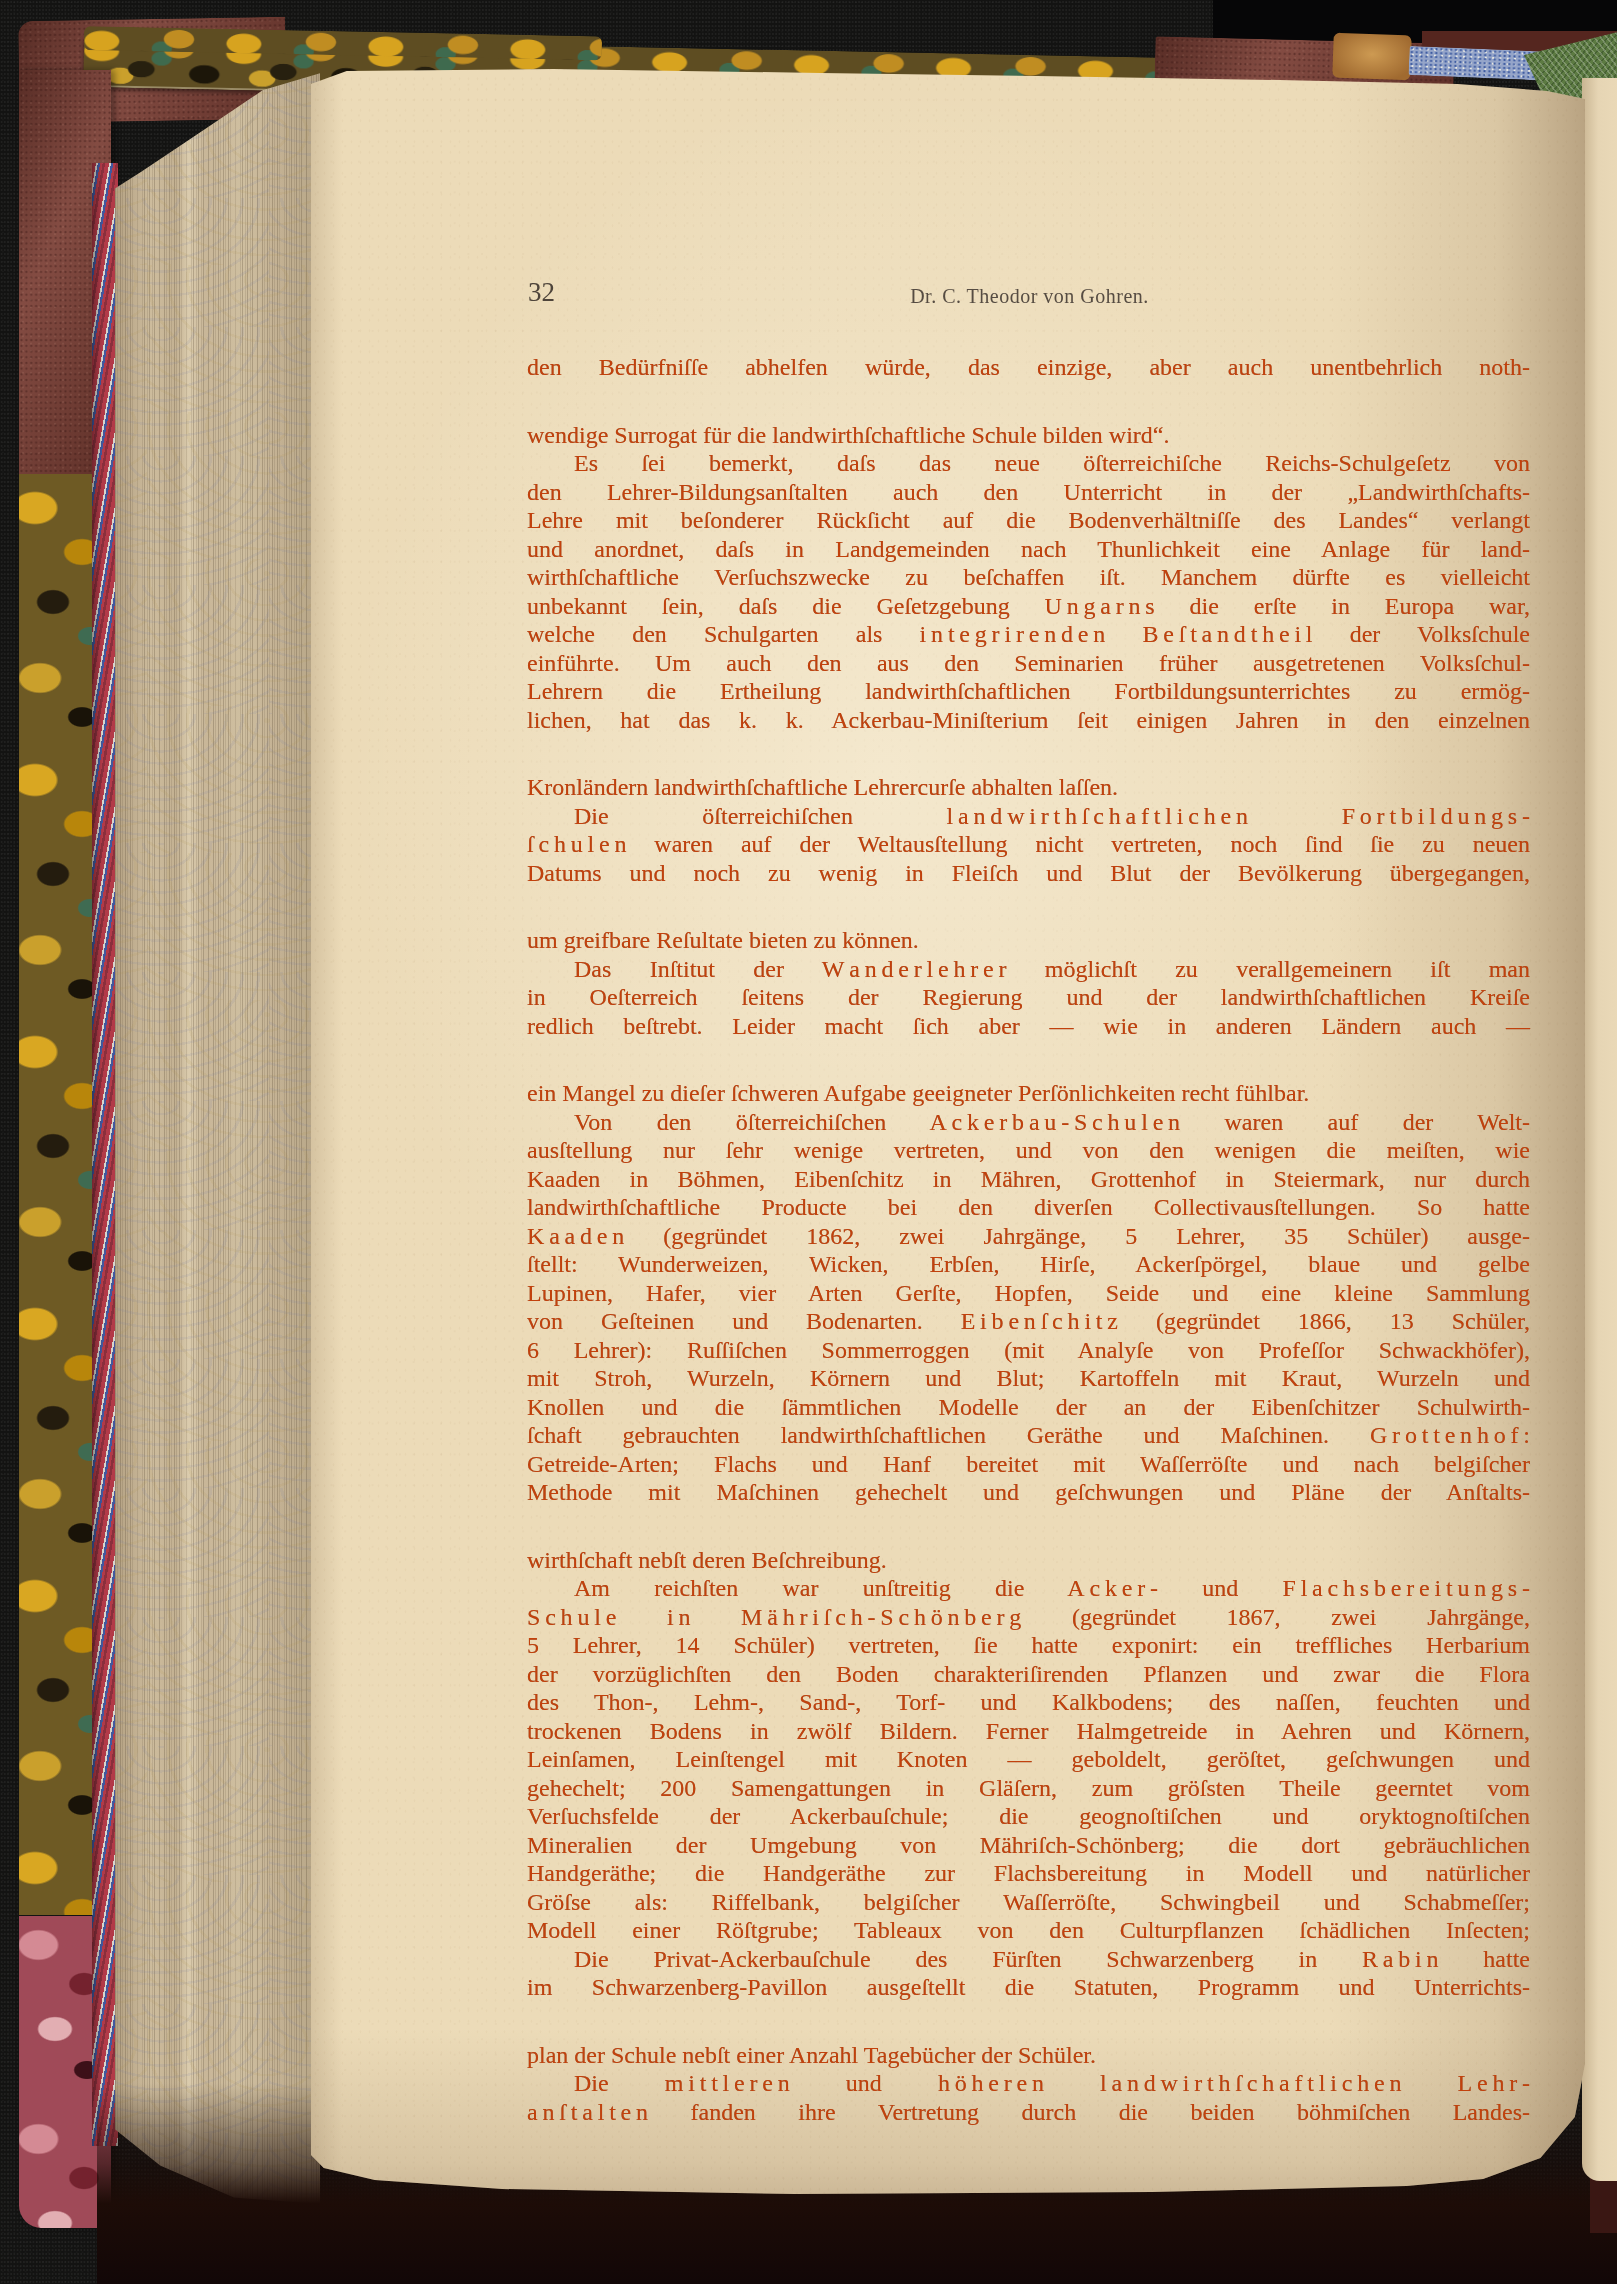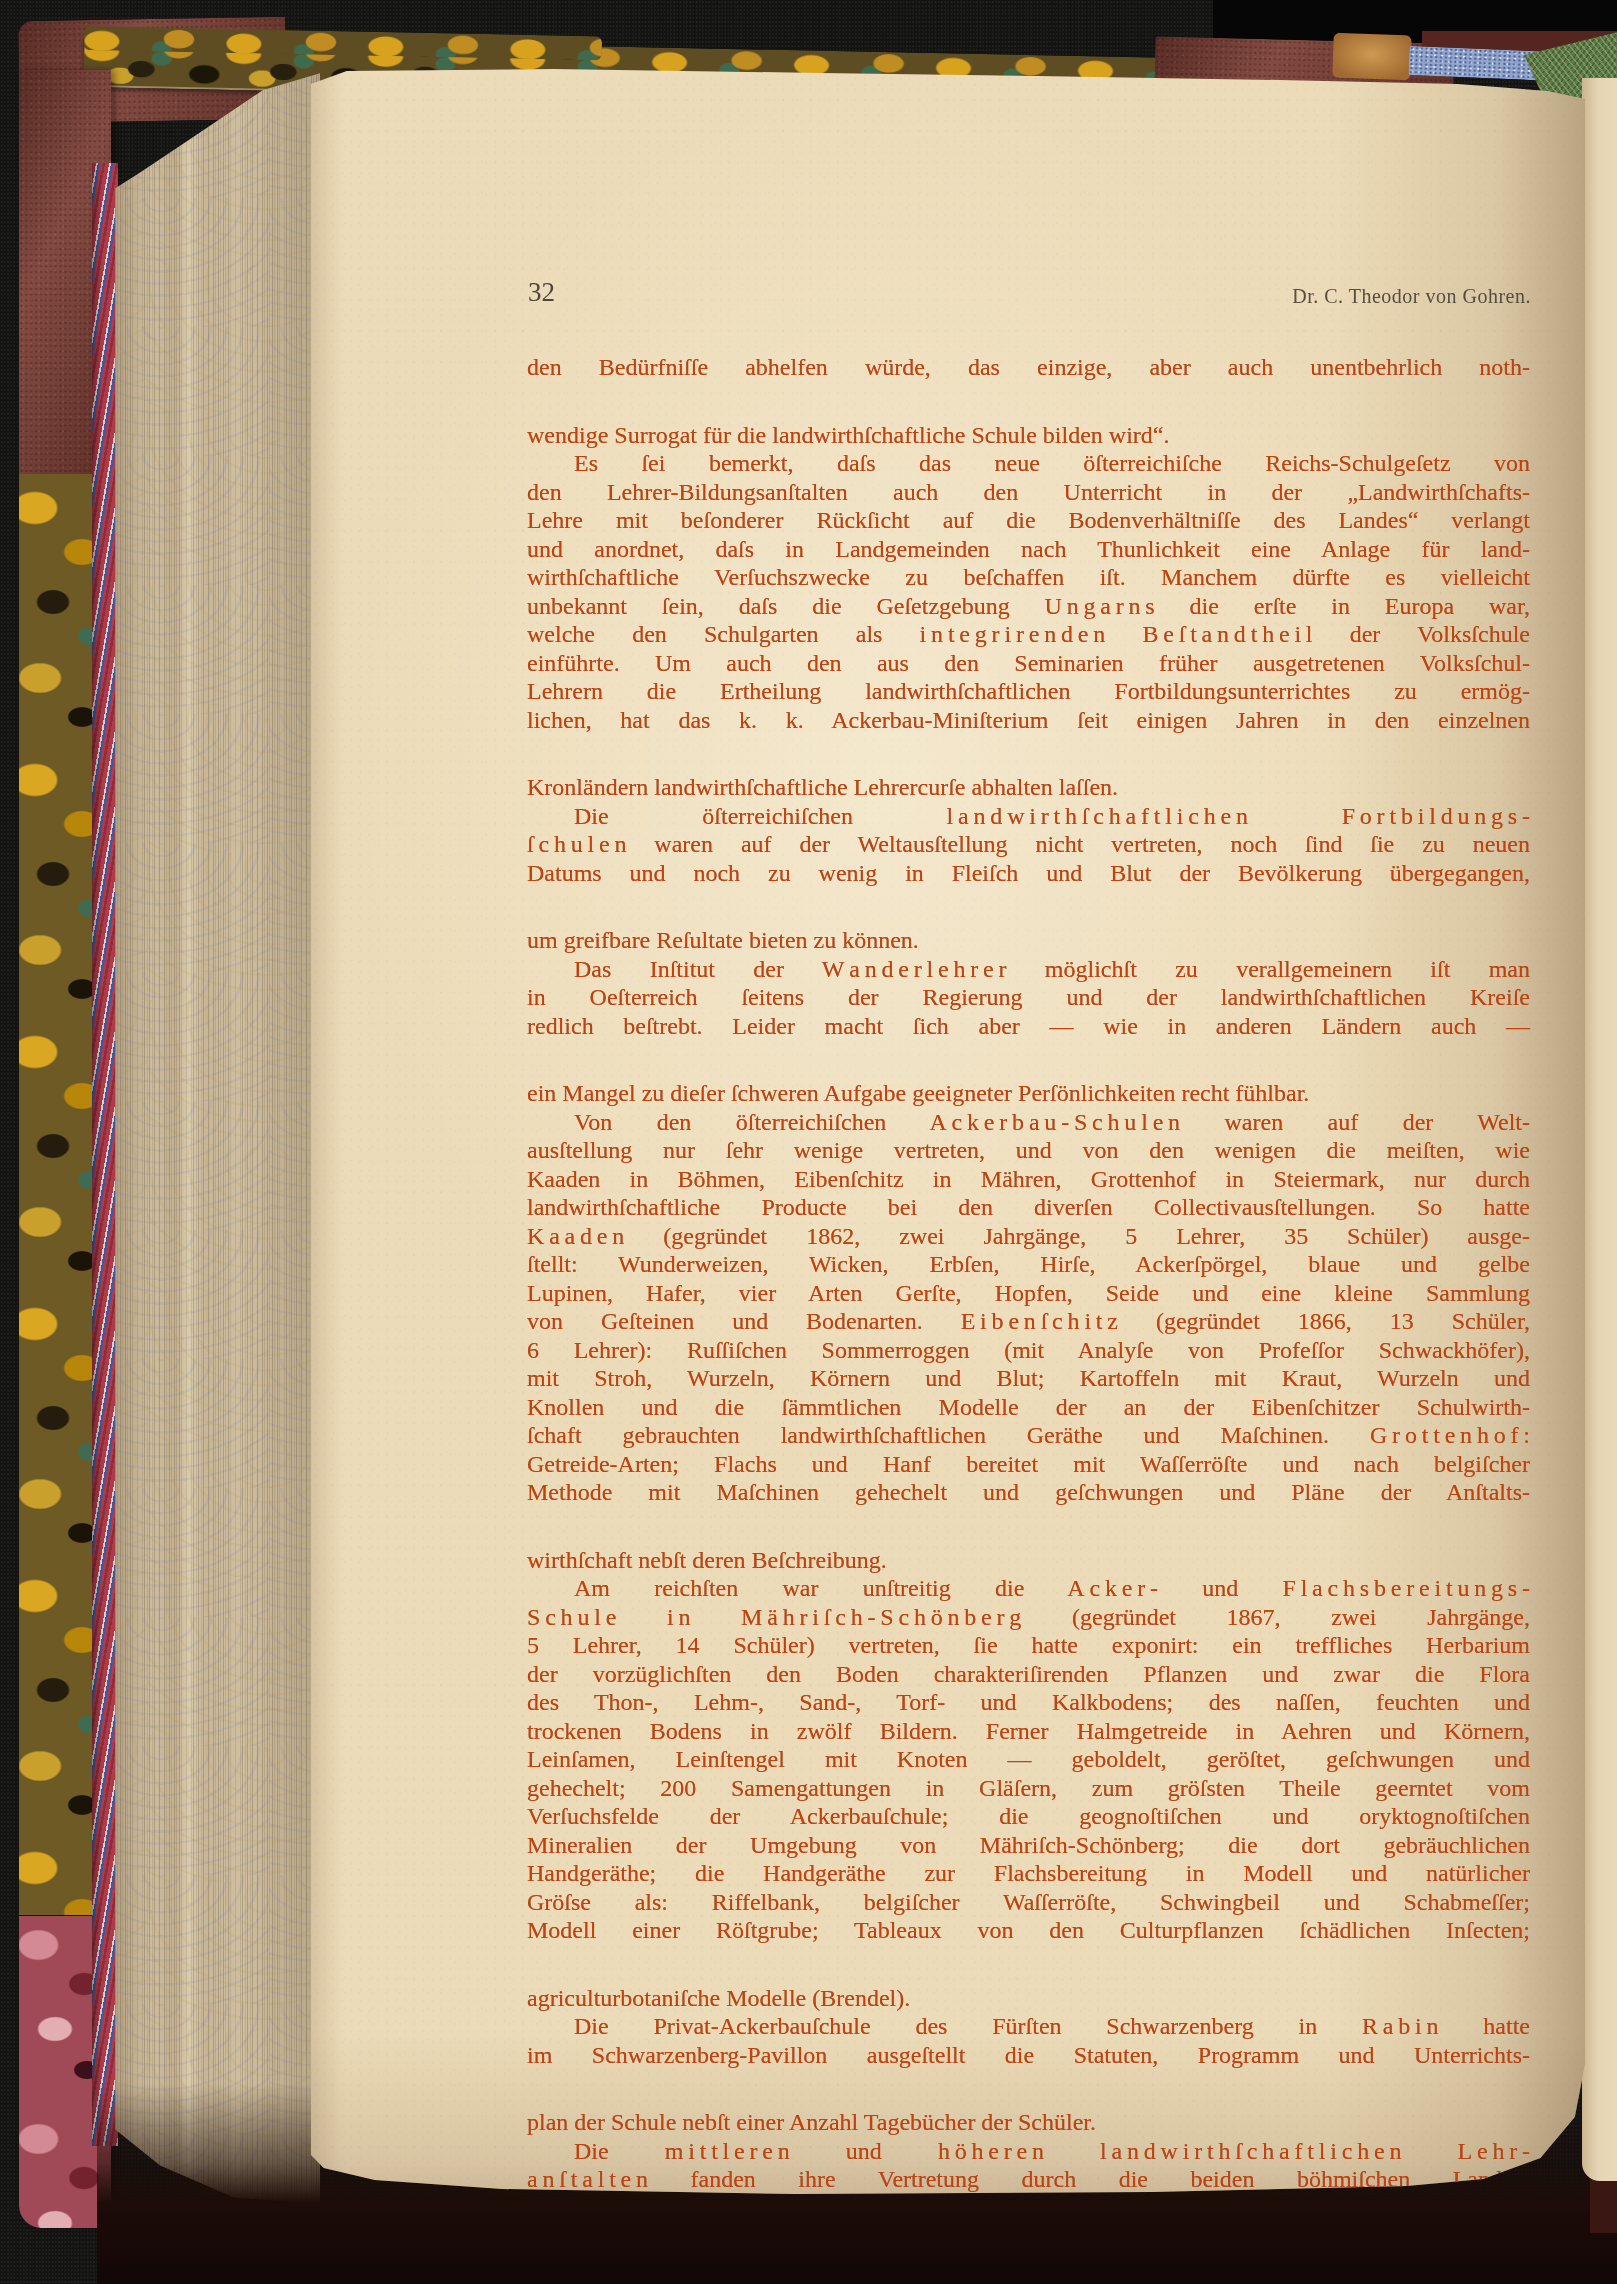--- a/index.html
+++ b/index.html
@@ -121,21 +121,21 @@
     background-size:9px 10.5px,13.7px 15.4px;}
   .page-shade{position:absolute;inset:0;
     background:
       linear-gradient(to right, rgba(110,85,55,.18) 0, rgba(110,85,55,0) 2.5%),
       linear-gradient(to right, rgba(0,0,0,0) 80%, rgba(115,85,50,.15) 93%, rgba(95,65,35,.36) 100%),
       linear-gradient(to bottom, rgba(120,90,55,.20) 0, rgba(120,90,55,0) 2%),
       linear-gradient(to bottom, rgba(0,0,0,0) 92%, rgba(110,80,50,.16) 98%, rgba(100,70,45,.26) 100%),
       radial-gradient(ellipse 60% 45% at 45% 35%, rgba(255,250,235,.42), rgba(255,250,235,0) 70%);}
   
   .pageno{position:absolute;left:217px;top:277px;font-size:27px;color:#4e443a;}
-  .runhead{position:absolute;left:217px;top:285px;width:1003px;text-align:right;
+  .runhead{position:absolute;left:217px;top:285px;width:1003px;text-align:center;
     font-size:20px;letter-spacing:0.5px;color:#564c42;}
   .textblock{position:absolute;left:216px;top:353px;width:1003px;color:#c2410c;
     font-size:24px;line-height:28.5px;text-shadow:0 0 0.4px rgba(90,78,64,.55);}
   .ln{height:28.5px;text-align:justify;text-align-last:justify;white-space:normal;}
   .ln.end{text-align:left;text-align-last:left;margin-top:39px;}
   .ln.ind{padding-left:47px;}
 </style>
 </head>
 <body>
 
@@ -215,21 +215,20 @@
         <div class="ln">der vorzüglichſten den Boden charakteriſirenden Pflanzen und zwar die Flora</div>
         <div class="ln">des Thon-, Lehm-, Sand-, Torf- und Kalkbodens; des naſſen, feuchten und</div>
         <div class="ln">trockenen Bodens in zwölf Bildern. Ferner Halmgetreide in Aehren und Körnern,</div>
         <div class="ln">Leinſamen, Leinſtengel mit Knoten — geboldelt, geröſtet, geſchwungen und</div>
         <div class="ln">gehechelt; 200 Samengattungen in Gläſern, zum gröſsten Theile geerntet vom</div>
         <div class="ln">Verſuchsfelde der Ackerbauſchule; die geognoſtiſchen und oryktognoſtiſchen</div>
         <div class="ln">Mineralien der Umgebung von Mähriſch-Schönberg; die dort gebräuchlichen</div>
         <div class="ln">Handgeräthe; die Handgeräthe zur Flachsbereitung in Modell und natürlicher</div>
         <div class="ln">Gröſse als: Riffelbank, belgiſcher Waſſerröſte, Schwingbeil und Schabmeſſer;</div>
         <div class="ln">Modell einer Röſtgrube; Tableaux von den Culturpflanzen ſchädlichen Inſecten;</div>
-        <div class="ln end">agriculturbotaniſche Modelle (Brendel).</div>
         <div class="ln ind">Die Privat-Ackerbauſchule des Fürſten Schwarzenberg in R a b i n hatte</div>
         <div class="ln">im Schwarzenberg-Pavillon ausgeſtellt die Statuten, Programm und Unterrichts-</div>
         <div class="ln end">plan der Schule nebſt einer Anzahl Tagebücher der Schüler.</div>
         <div class="ln ind">Die m i t t l e r e n und h ö h e r e n l a n d w i r t h ſ c h a f t l i c h e n L e h r -</div>
         <div class="ln">a n ſ t a l t e n fanden ihre Vertretung durch die beiden böhmiſchen Landes-</div>
       </div>
   </div>
 </div>
 
 

